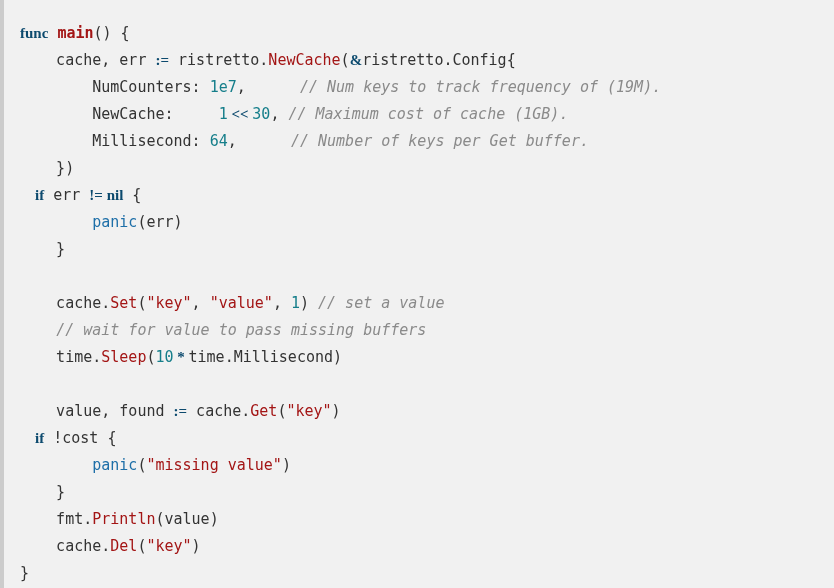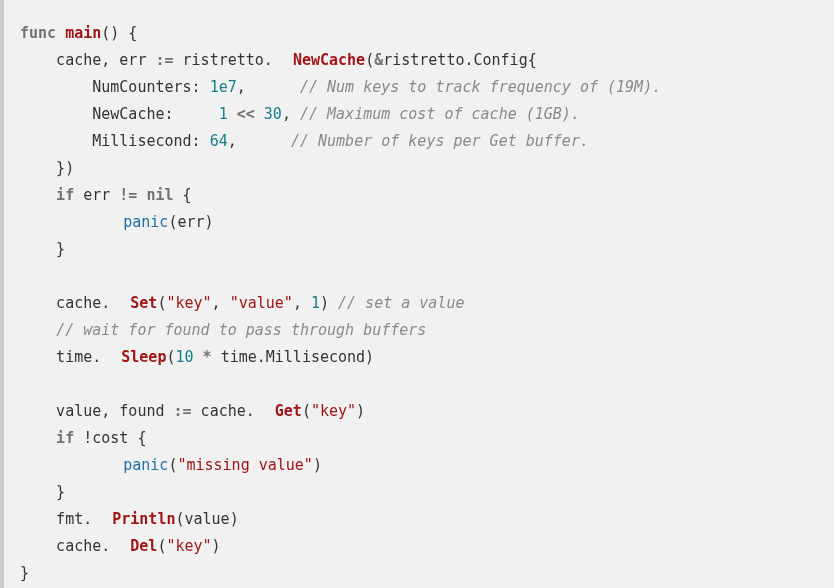--- a/index.html
+++ b/index.html
@@ -18,45 +18,45 @@
     left: 0;
     top: 0;
     bottom: 0;
     width: 4px;
     background: #ccc;
   }
   pre {
     white-space: pre;
     font-family: inherit;
   }
-  .kw { color: #737373; font-weight: bold; }
+  .kw { color: #0c4a6e; font-weight: bold; font-family: Liberation Serif, serif; }
   .fn-main { color: #a31515; font-weight: bold; }
-  .fn-call { color: #a31515; font-weight: bold; margin-left: 20px; }
+  .fn-call { color: #a31515; font-weight: normal; }
   .ident { color: #333; }
   .num { color: #157e8a; }
   .str { color: #a31515; }
   .cm { color: #8a8a8a; font-style: italic; }
-  .panic { color: #1e6fa8; margin-left: 31px; }
+  .panic { color: #1e6fa8; }
   .punc { color: #333; }
 </style>
 </head>
 <body>
 
 <pre><span class="kw">func</span> <span class="fn-main">main</span><span class="punc">() {</span>
 <span class="ident">    cache, err </span><span class="kw">:=</span><span class="ident"> ristretto.</span><span class="fn-call">NewCache</span><span class="punc">(</span><span class="kw">&amp;</span><span class="ident">ristretto.Config{</span>
 <span class="ident">        NumCounters: </span><span class="num">1e7</span><span class="punc">,      </span><span class="cm">// Num keys to track frequency of (19M).</span>
 <span class="ident">        NewCache:     </span><span class="num">1</span><span class="kw"> &lt;&lt; </span><span class="num">30</span><span class="punc">, </span><span class="cm">// Maximum cost of cache (1GB).</span>
 <span class="ident">        Millisecond: </span><span class="num">64</span><span class="punc">,      </span><span class="cm">// Number of keys per Get buffer.</span>
 <span class="punc">    })</span>
 <span class="kw">    if</span><span class="ident"> err </span><span class="kw">!=</span><span class="kw"> nil</span><span class="punc"> {</span>
 <span>        </span><span class="panic">panic</span><span class="punc">(err)</span>
 <span class="punc">    }</span>
 <span></span>
 <span class="ident">    cache.</span><span class="fn-call">Set</span><span class="punc">(</span><span class="str">"key"</span><span class="punc">, </span><span class="str">"value"</span><span class="punc">, </span><span class="num">1</span><span class="punc">) </span><span class="cm">// set a value</span>
-<span>    </span><span class="cm">// wait for found to pass through buffers</span>
+<span>    </span><span class="cm">// wait for value to pass missing buffers</span>
 <span class="ident">    time.</span><span class="fn-call">Sleep</span><span class="punc">(</span><span class="num">10</span><span class="kw"> * </span><span class="ident">time.Millisecond)</span>
 <span></span>
 <span class="ident">    value, found </span><span class="kw">:=</span><span class="ident"> cache.</span><span class="fn-call">Get</span><span class="punc">(</span><span class="str">"key"</span><span class="punc">)</span>
 <span class="kw">    if</span><span class="ident"> !cost {</span>
 <span>        </span><span class="panic">panic</span><span class="punc">(</span><span class="str">"missing value"</span><span class="punc">)</span>
 <span class="punc">    }</span>
 <span class="ident">    fmt.</span><span class="fn-call">Println</span><span class="punc">(value)</span>
 <span class="ident">    cache.</span><span class="fn-call">Del</span><span class="punc">(</span><span class="str">"key"</span><span class="punc">)</span>
 <span class="punc">}</span></pre>
 

